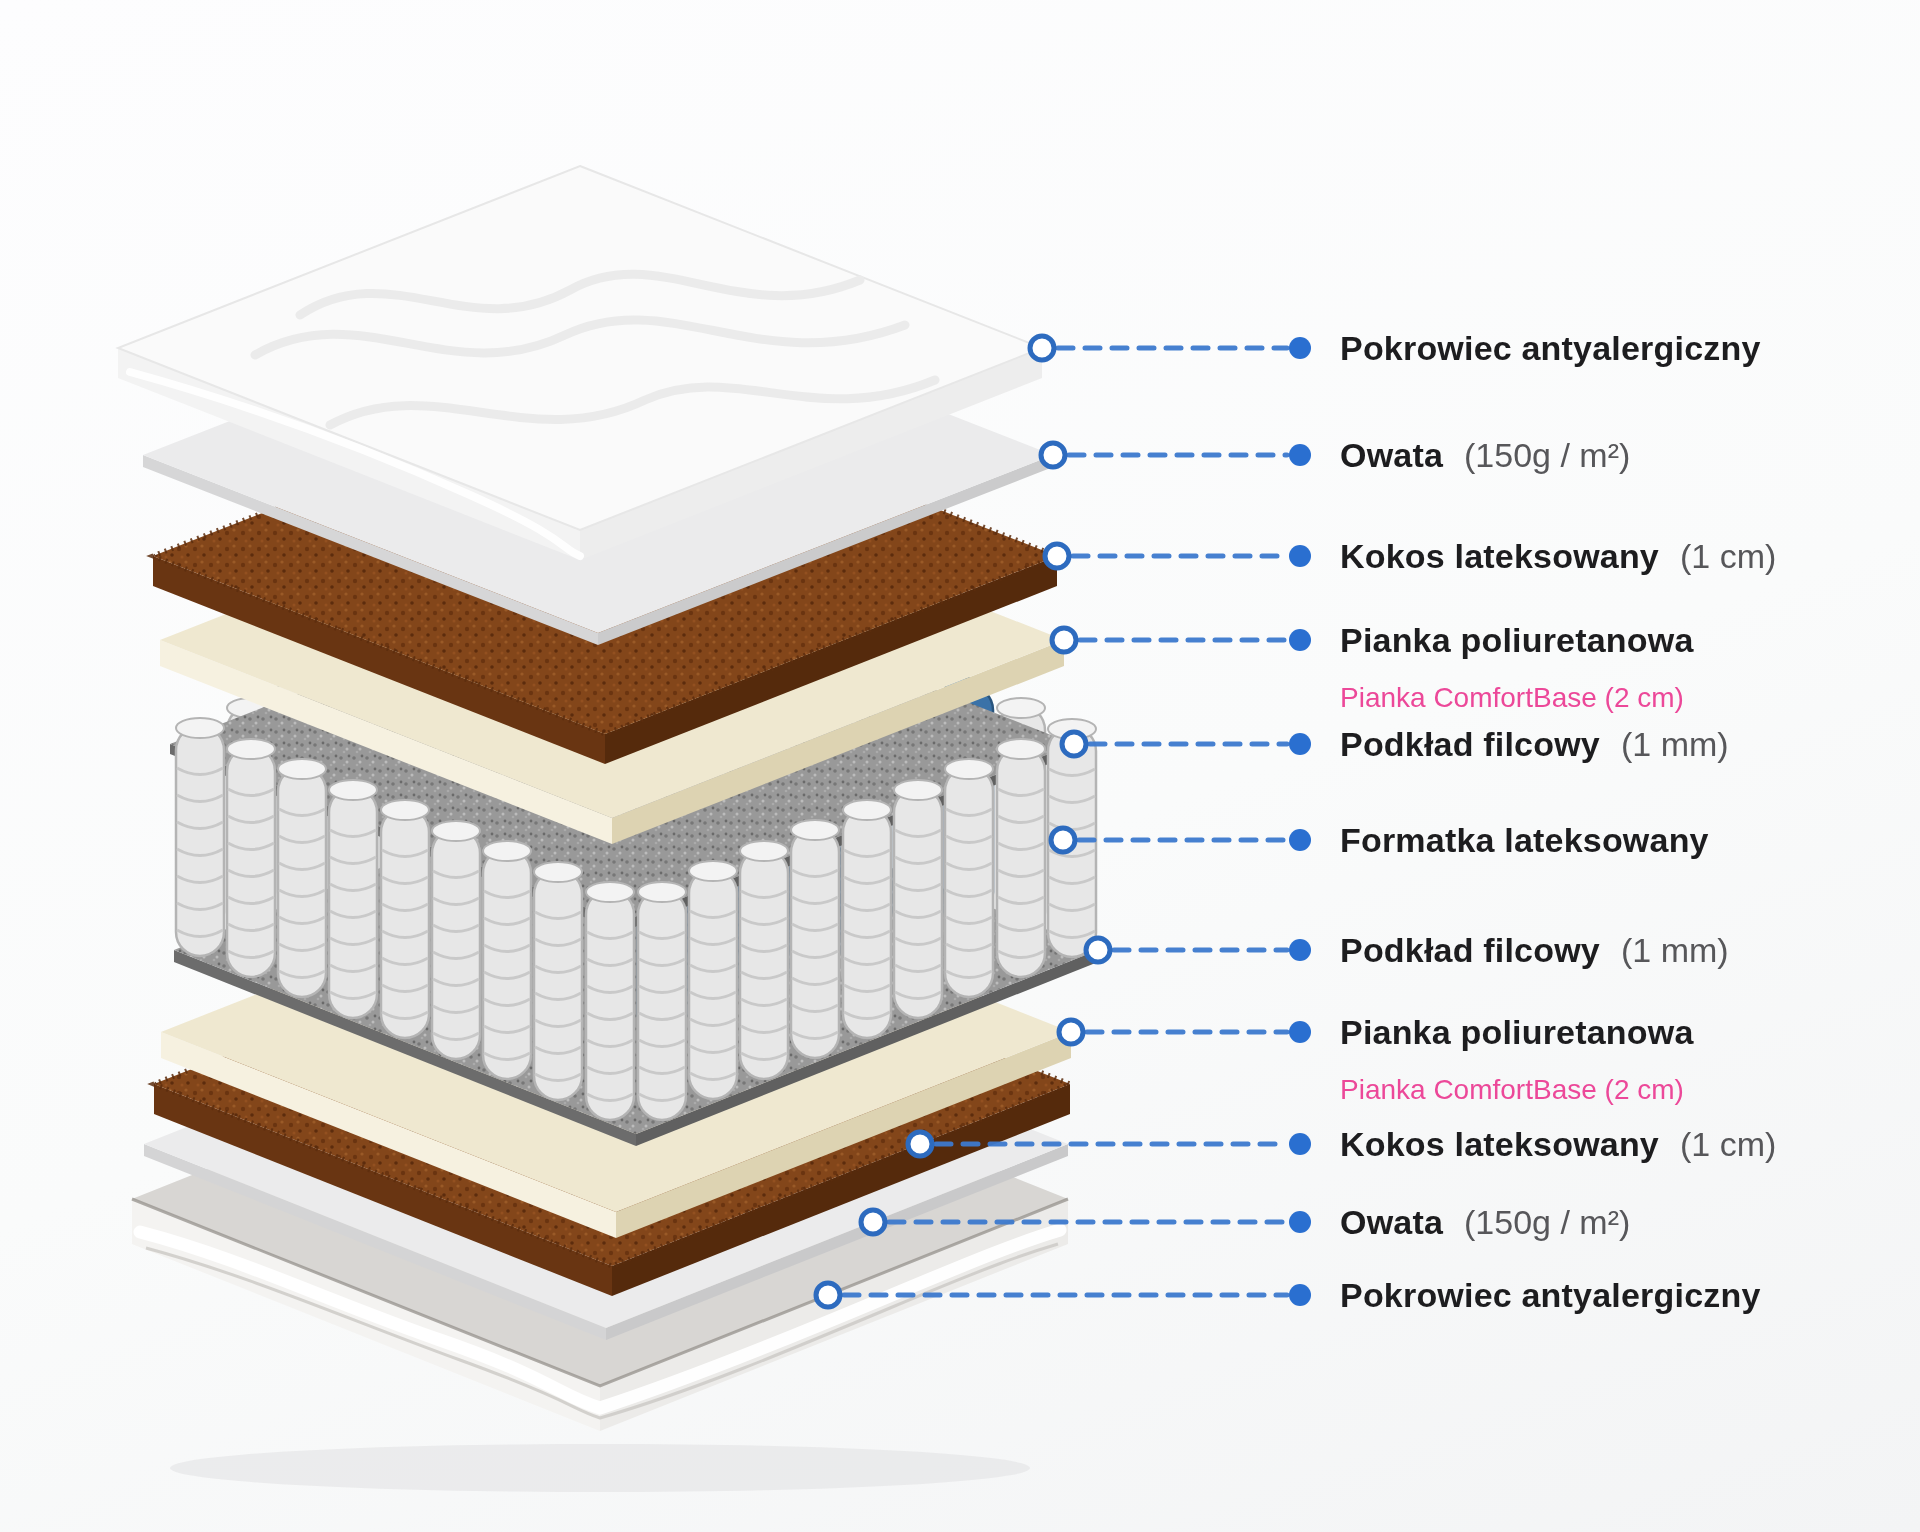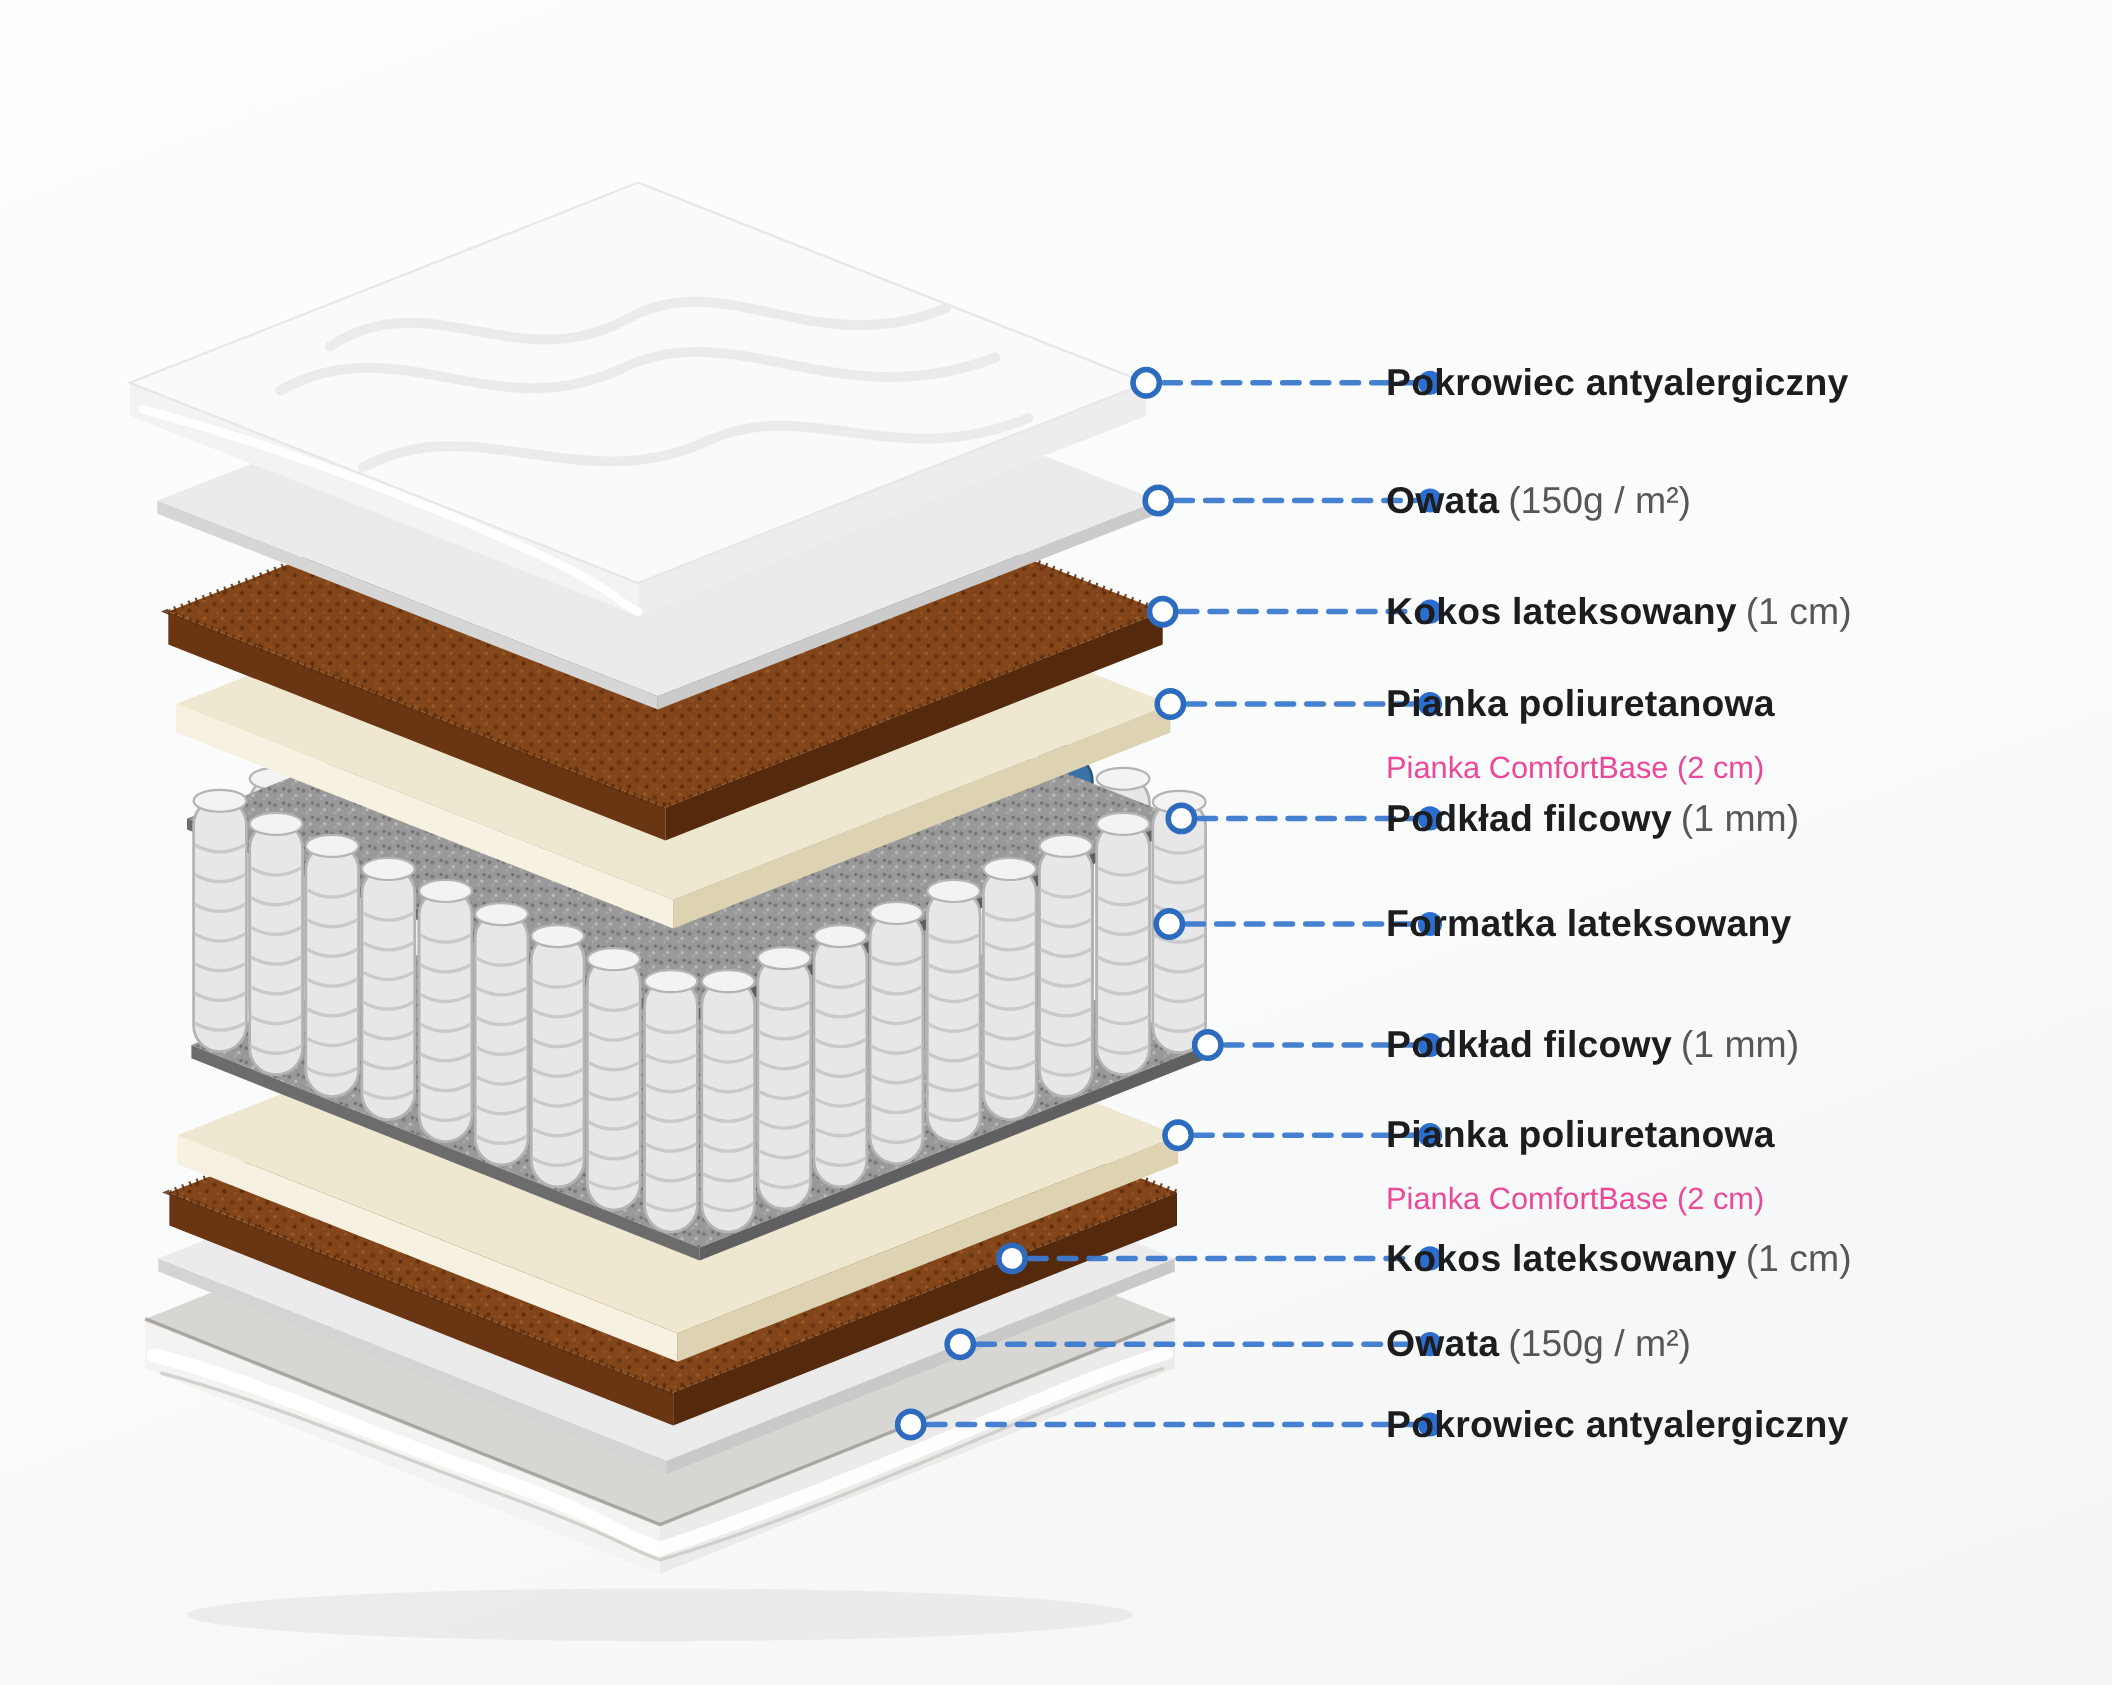--- a/index.html
+++ b/index.html
@@ -17,24 +17,24 @@
   .spring.blue{--cf:#3a72a8;--cs:#28547d;--cr:#2f5f8d;--ct:#4d85bb;}
   .coil-body{fill:var(--cf);stroke:var(--cs);stroke-width:2.5;}
   .coil-top{fill:var(--ct);stroke:var(--cs);stroke-width:2;}
   .coil-ridge{fill:none;stroke:var(--cr);stroke-width:3;}
 
   .dash{stroke:#3d7ace;stroke-width:5;stroke-dasharray:15 12;stroke-linecap:round;opacity:.95;}
   .ring{fill:#ffffff;stroke:#2d6bbf;stroke-width:5;}
   .dot{fill:#2a6fd0;}
 
   .labels{position:absolute;left:0;top:0;width:1920px;height:1532px;}
-  .label-row{position:absolute;left:1260px;width:575px;white-space:nowrap;}
+  .label-row{position:absolute;left:1340px;width:575px;white-space:nowrap;}
   .label-row .line1{line-height:44px;font-size:34px;}
   .label-row .t{font-weight:bold;color:#1d1d1f;letter-spacing:.2px;}
-  .label-row .g{font-weight:400;color:#57575a;margin-left:8px;}
+  .label-row .g{font-weight:400;color:#57575a;margin-left:21px;}
   .label-row .sub{font-size:28px;line-height:40px;color:#ec4899;margin-top:16px;}
 </style>
 </head>
 <body>
 
 <div class="canvas">
 
   <svg width="1920" height="1532" viewBox="0 0 1920 1532">
     <defs>
       <pattern id="pat-kokos" width="16" height="16" patternUnits="userSpaceOnUse">

